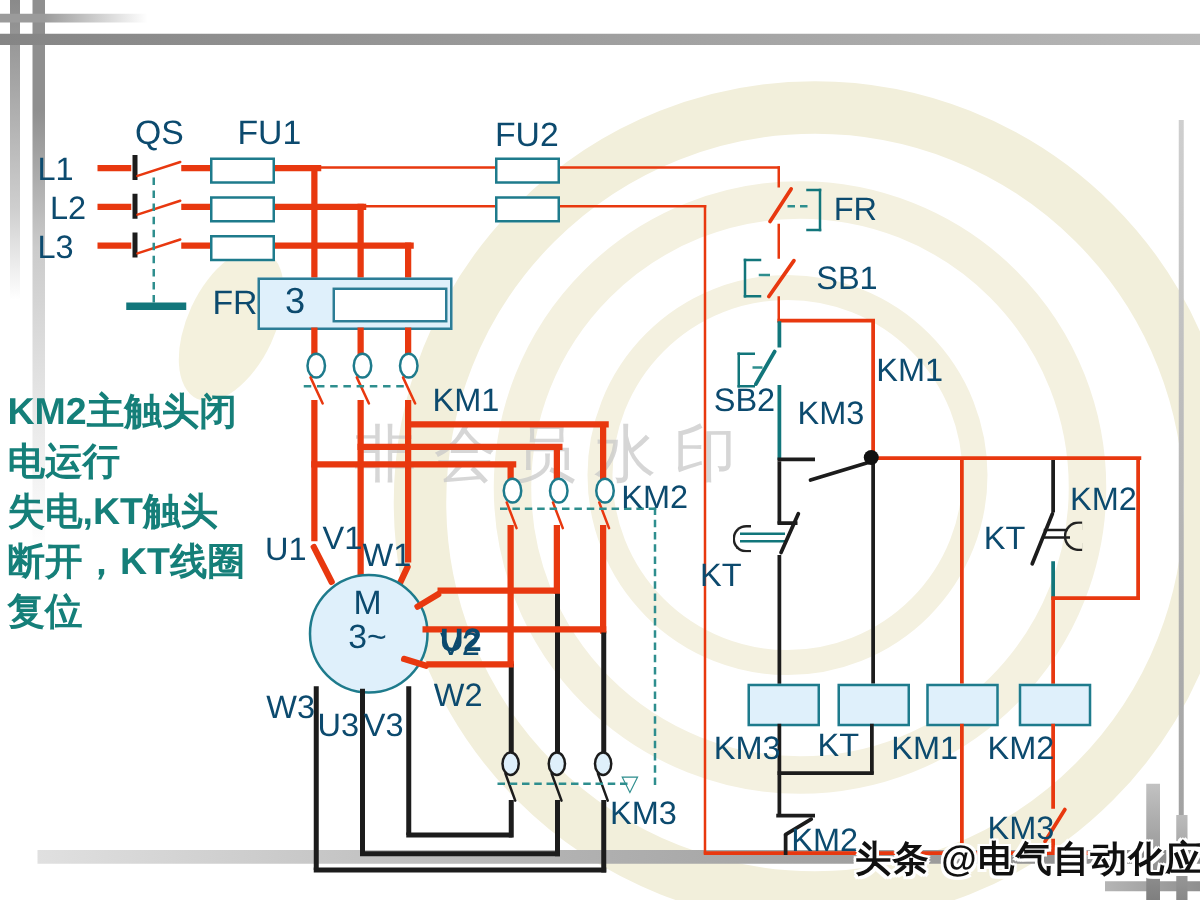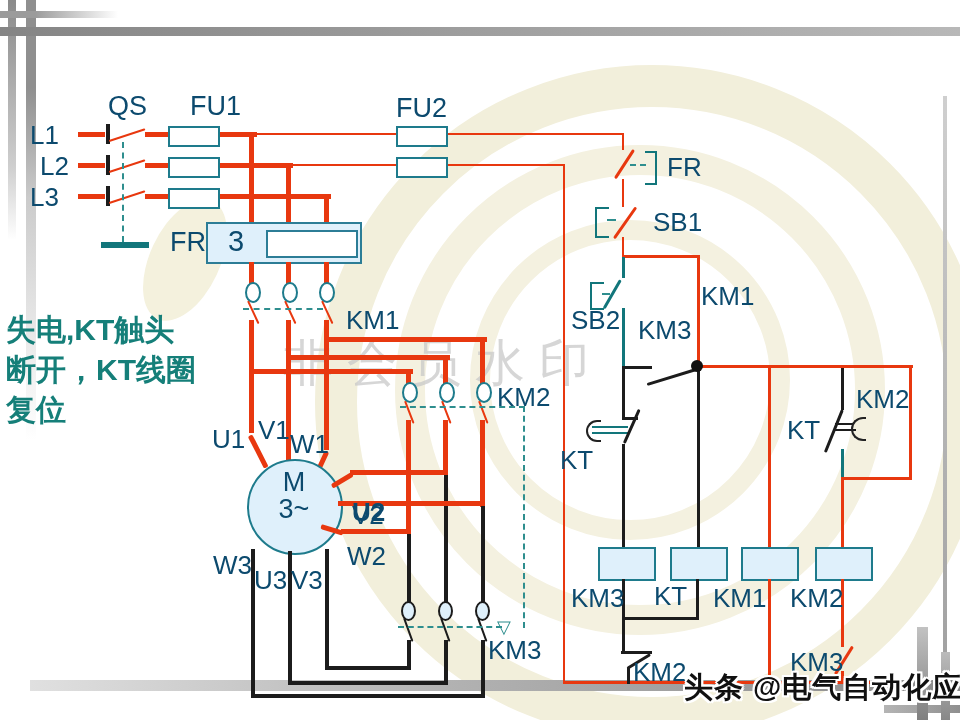--- a/index.html
+++ b/index.html
@@ -55,20 +55,22 @@
   <div class="bar" style="left:0;top:27px;width:960px;height:9px;background:linear-gradient(to right,#858585,#b8b8b8);"></div>
   <div class="bar" style="left:943px;top:96px;width:4px;height:590px;background:linear-gradient(to bottom,#cfcfcf,#9f9f9f);"></div>
   <div class="bar" style="left:30px;top:680px;width:930px;height:11px;background:linear-gradient(to right,#e0e0e0,#b2b2b2 45%,#8b8b8b);"></div>
   <div class="bar" style="left:884px;top:705px;width:76px;height:8px;background:linear-gradient(to right,#b5b5b5,#8f8f8f);"></div>
   <div class="bar" style="left:917px;top:627px;width:11px;height:93px;background:linear-gradient(to bottom,#c2c2c2,#7f7f7f);"></div>
   <div class="bar" style="left:941px;top:652px;width:9px;height:68px;background:linear-gradient(to bottom,#bbbbbb,#888888);"></div>
 
   <div id="wmark">非会员水印</div>
   <div id="footer">头条 @电气自动化应用</div>
   <div id="note">
+    <div>KM2主触头闭</div>
+    <div>电运行</div>
     <div>失电,KT触头</div>
     <div>断开，KT线圈</div>
     <div>复位</div>
   </div>
 
   <div class="lbl" style="left:30px;top:121px;">L1</div>
   <div class="lbl" style="left:40px;top:152px;">L2</div>
   <div class="lbl" style="left:30px;top:183px;">L3</div>
   <div class="lbl" style="left:108px;top:92px;font-size:27px;">QS</div>
   <div class="lbl" style="left:190px;top:92px;font-size:27px;">FU1</div>

